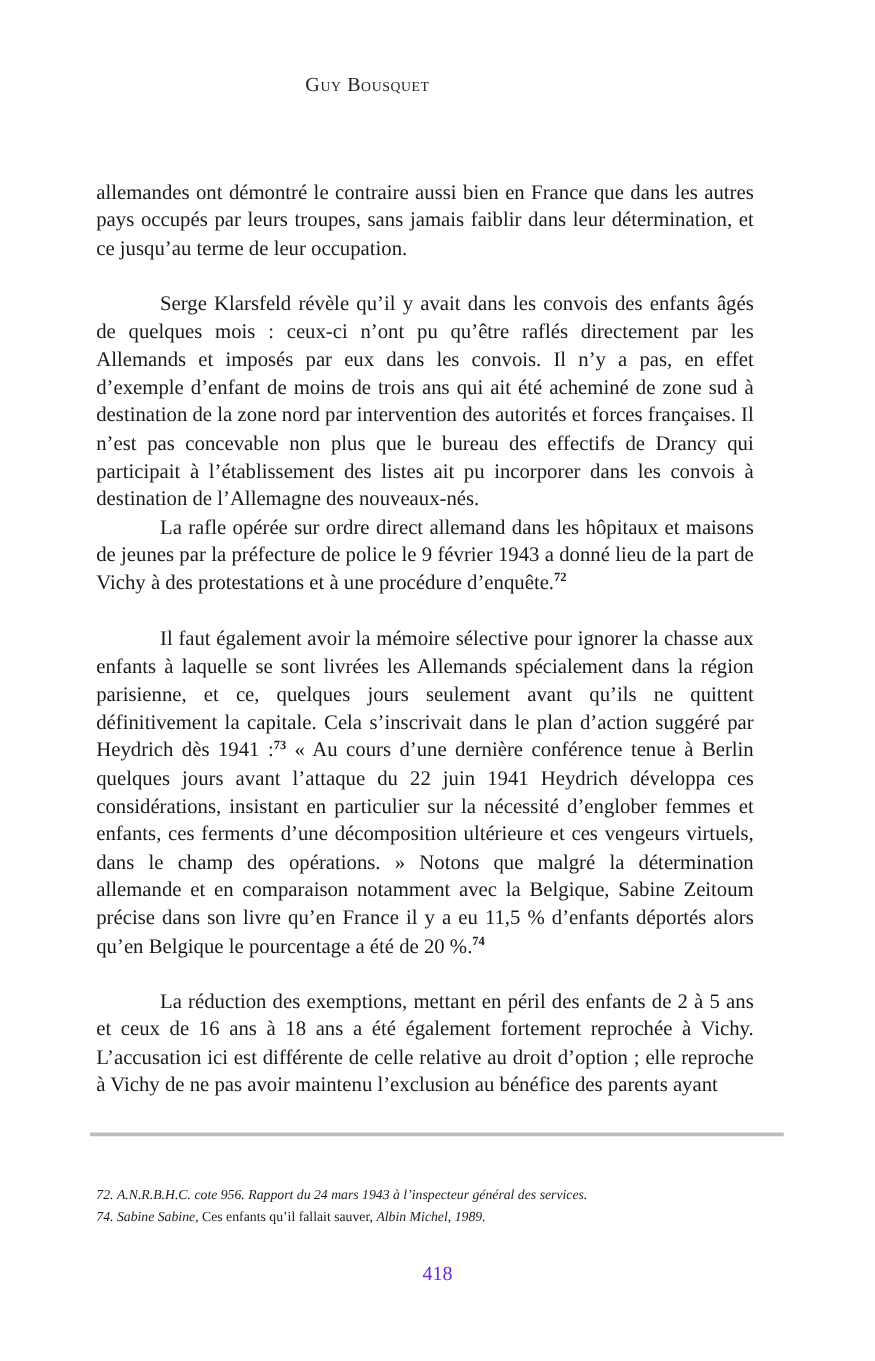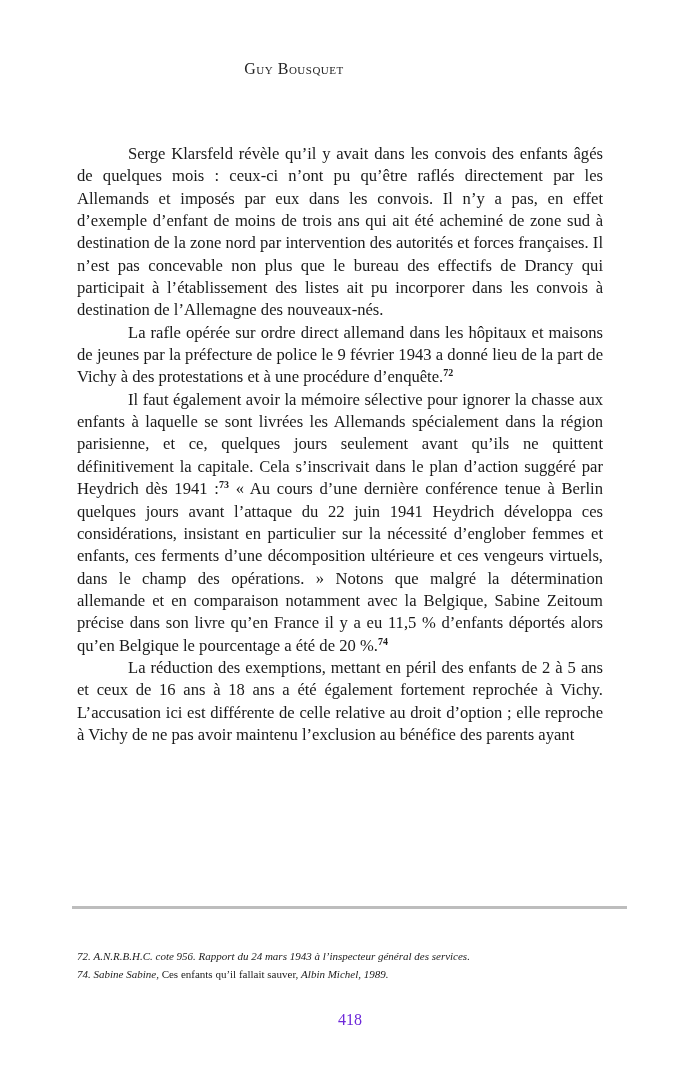--- a/index.html
+++ b/index.html
@@ -36,20 +36,21 @@
       text-align: justify;
       hyphens: none;
     }
     .body-text p {
       margin: 0;
     }
     .body-text p.indent {
       text-indent: 51px;
     }
     .body-text p.gap {
+      margin-top: 22px;
     }
     sup {
       font-size: 10px;
       line-height: 0;
       vertical-align: 6px;
       font-weight: bold;
     }
     .footnote-rule {
       position: absolute;
       top: 906px;
@@ -82,20 +83,21 @@
       font-size: 16px;
       color: #6d28d9;
     }
   </style>
 </head>
 <body>
 
 <div class="running-head">Guy Bousquet</div>
 
 <div class="body-text">
+  <p><span>allemandes ont démontré le contraire aussi bien en France que dans les autres pays occupés par leurs troupes, sans jamais faiblir dans leur détermination, et ce jusqu’au terme de leur occupation.</span></p>
 
   <p class="indent gap"><span>Serge Klarsfeld révèle qu’il y avait dans les convois des enfants âgés de quelques mois : ceux-ci n’ont pu qu’être raflés directement par les Allemands et imposés par eux dans les convois. Il n’y a pas, en effet d’exemple d’enfant de moins de trois ans qui ait été acheminé de zone sud à destination de la zone nord par intervention des autorités et forces françaises. Il n’est pas concevable non plus que le bureau des effectifs de Drancy qui participait à l’établissement des listes ait pu incorporer dans les convois à destination de l’Allemagne des nouveaux-nés.</span></p>
 
   <p class="indent"><span>La rafle opérée sur ordre direct allemand dans les hôpitaux et maisons de jeunes par la préfecture de police le 9 février 1943 a donné lieu de la part de Vichy à des protestations et à une procédure d’enquête.</span><sup>72</sup></p>
 
   <p class="indent gap"><span>Il faut également avoir la mémoire sélective pour ignorer la chasse aux enfants à laquelle se sont livrées les Allemands spécialement dans la région parisienne, et ce, quelques jours seulement avant qu’ils ne quittent définitivement la capitale. Cela s’inscrivait dans le plan d’action suggéré par Heydrich dès 1941 :</span><sup>73</sup><span> « Au cours d’une dernière conférence tenue à Berlin quelques jours avant l’attaque du 22 juin 1941 Heydrich développa ces considérations, insistant en particulier sur la nécessité d’englober femmes et enfants, ces ferments d’une décomposition ultérieure et ces vengeurs virtuels, dans le champ des opérations. » Notons que malgré la détermination allemande et en comparaison notamment avec la Belgique, Sabine Zeitoum précise dans son livre qu’en France il y a eu 11,5 % d’enfants déportés alors qu’en Belgique le pourcentage a été de 20 %.</span><sup>74</sup></p>
 
   <p class="indent gap"><span>La réduction des exemptions, mettant en péril des enfants de 2 à 5 ans et ceux de 16 ans à 18 ans a été également fortement reprochée à Vichy. L’accusation ici est différente de celle relative au droit d’option ; elle reproche à Vichy de ne pas avoir maintenu l’exclusion au bénéfice des parents ayant</span></p>
 </div>
 

